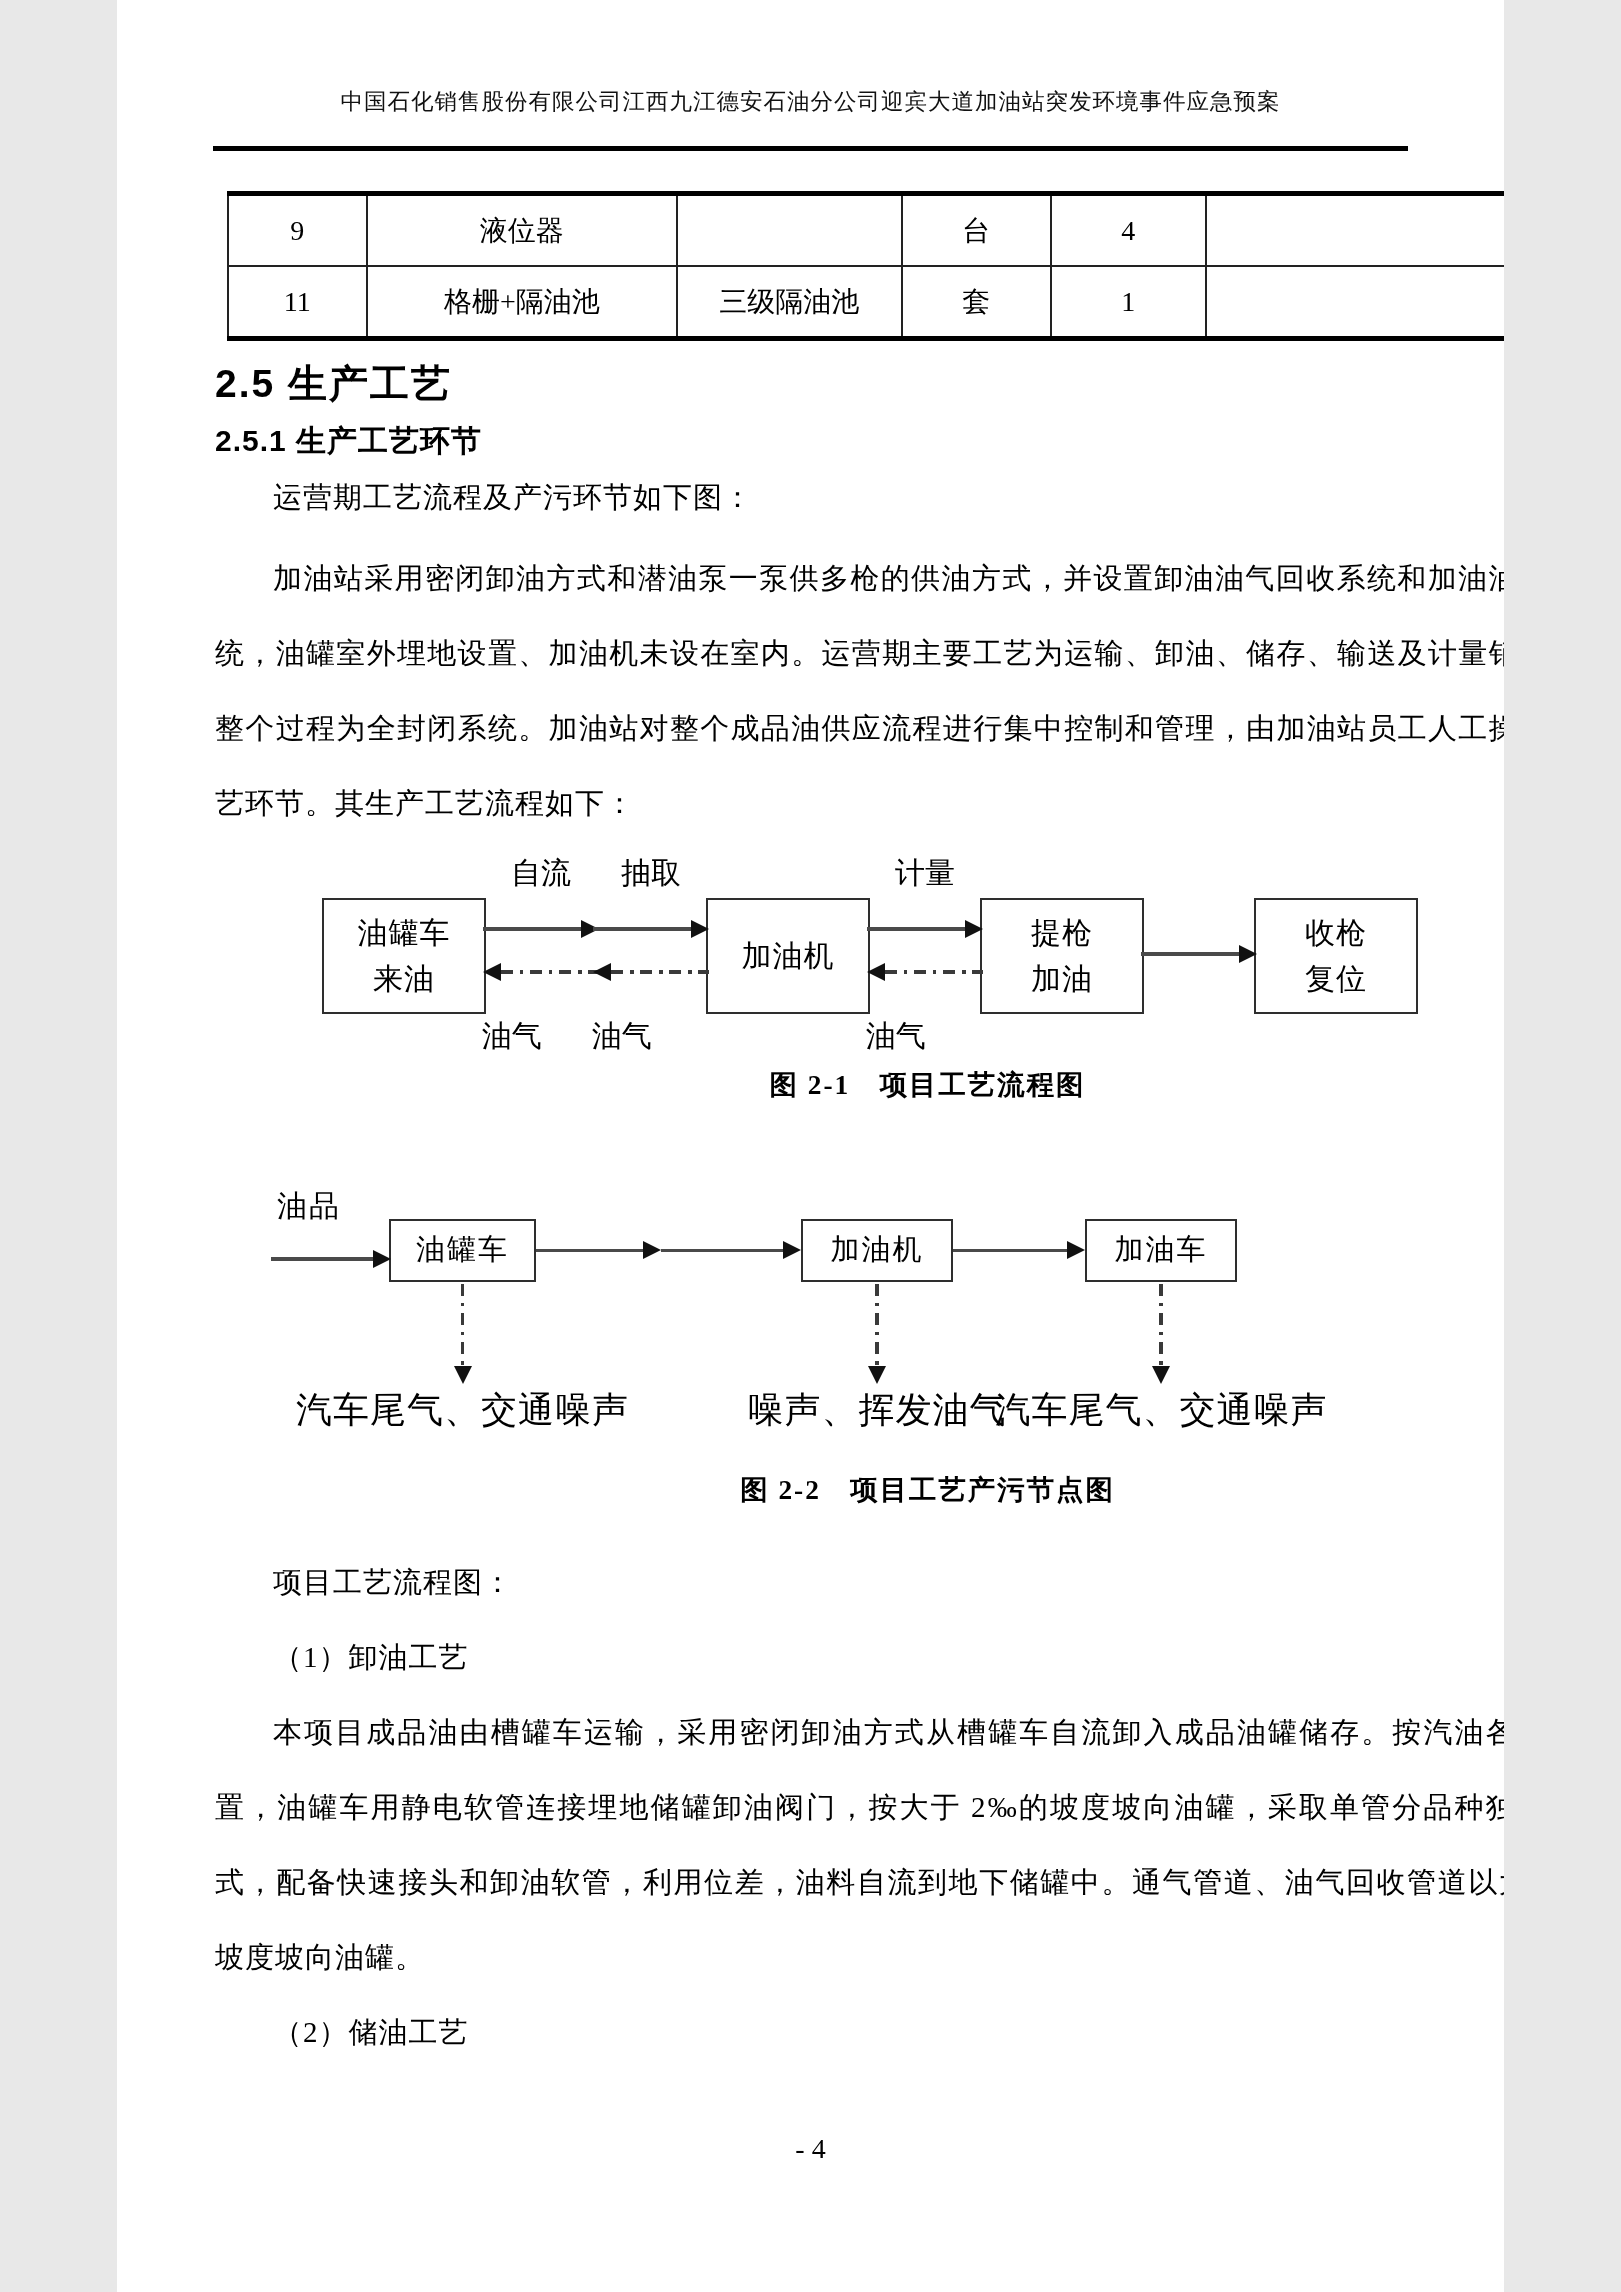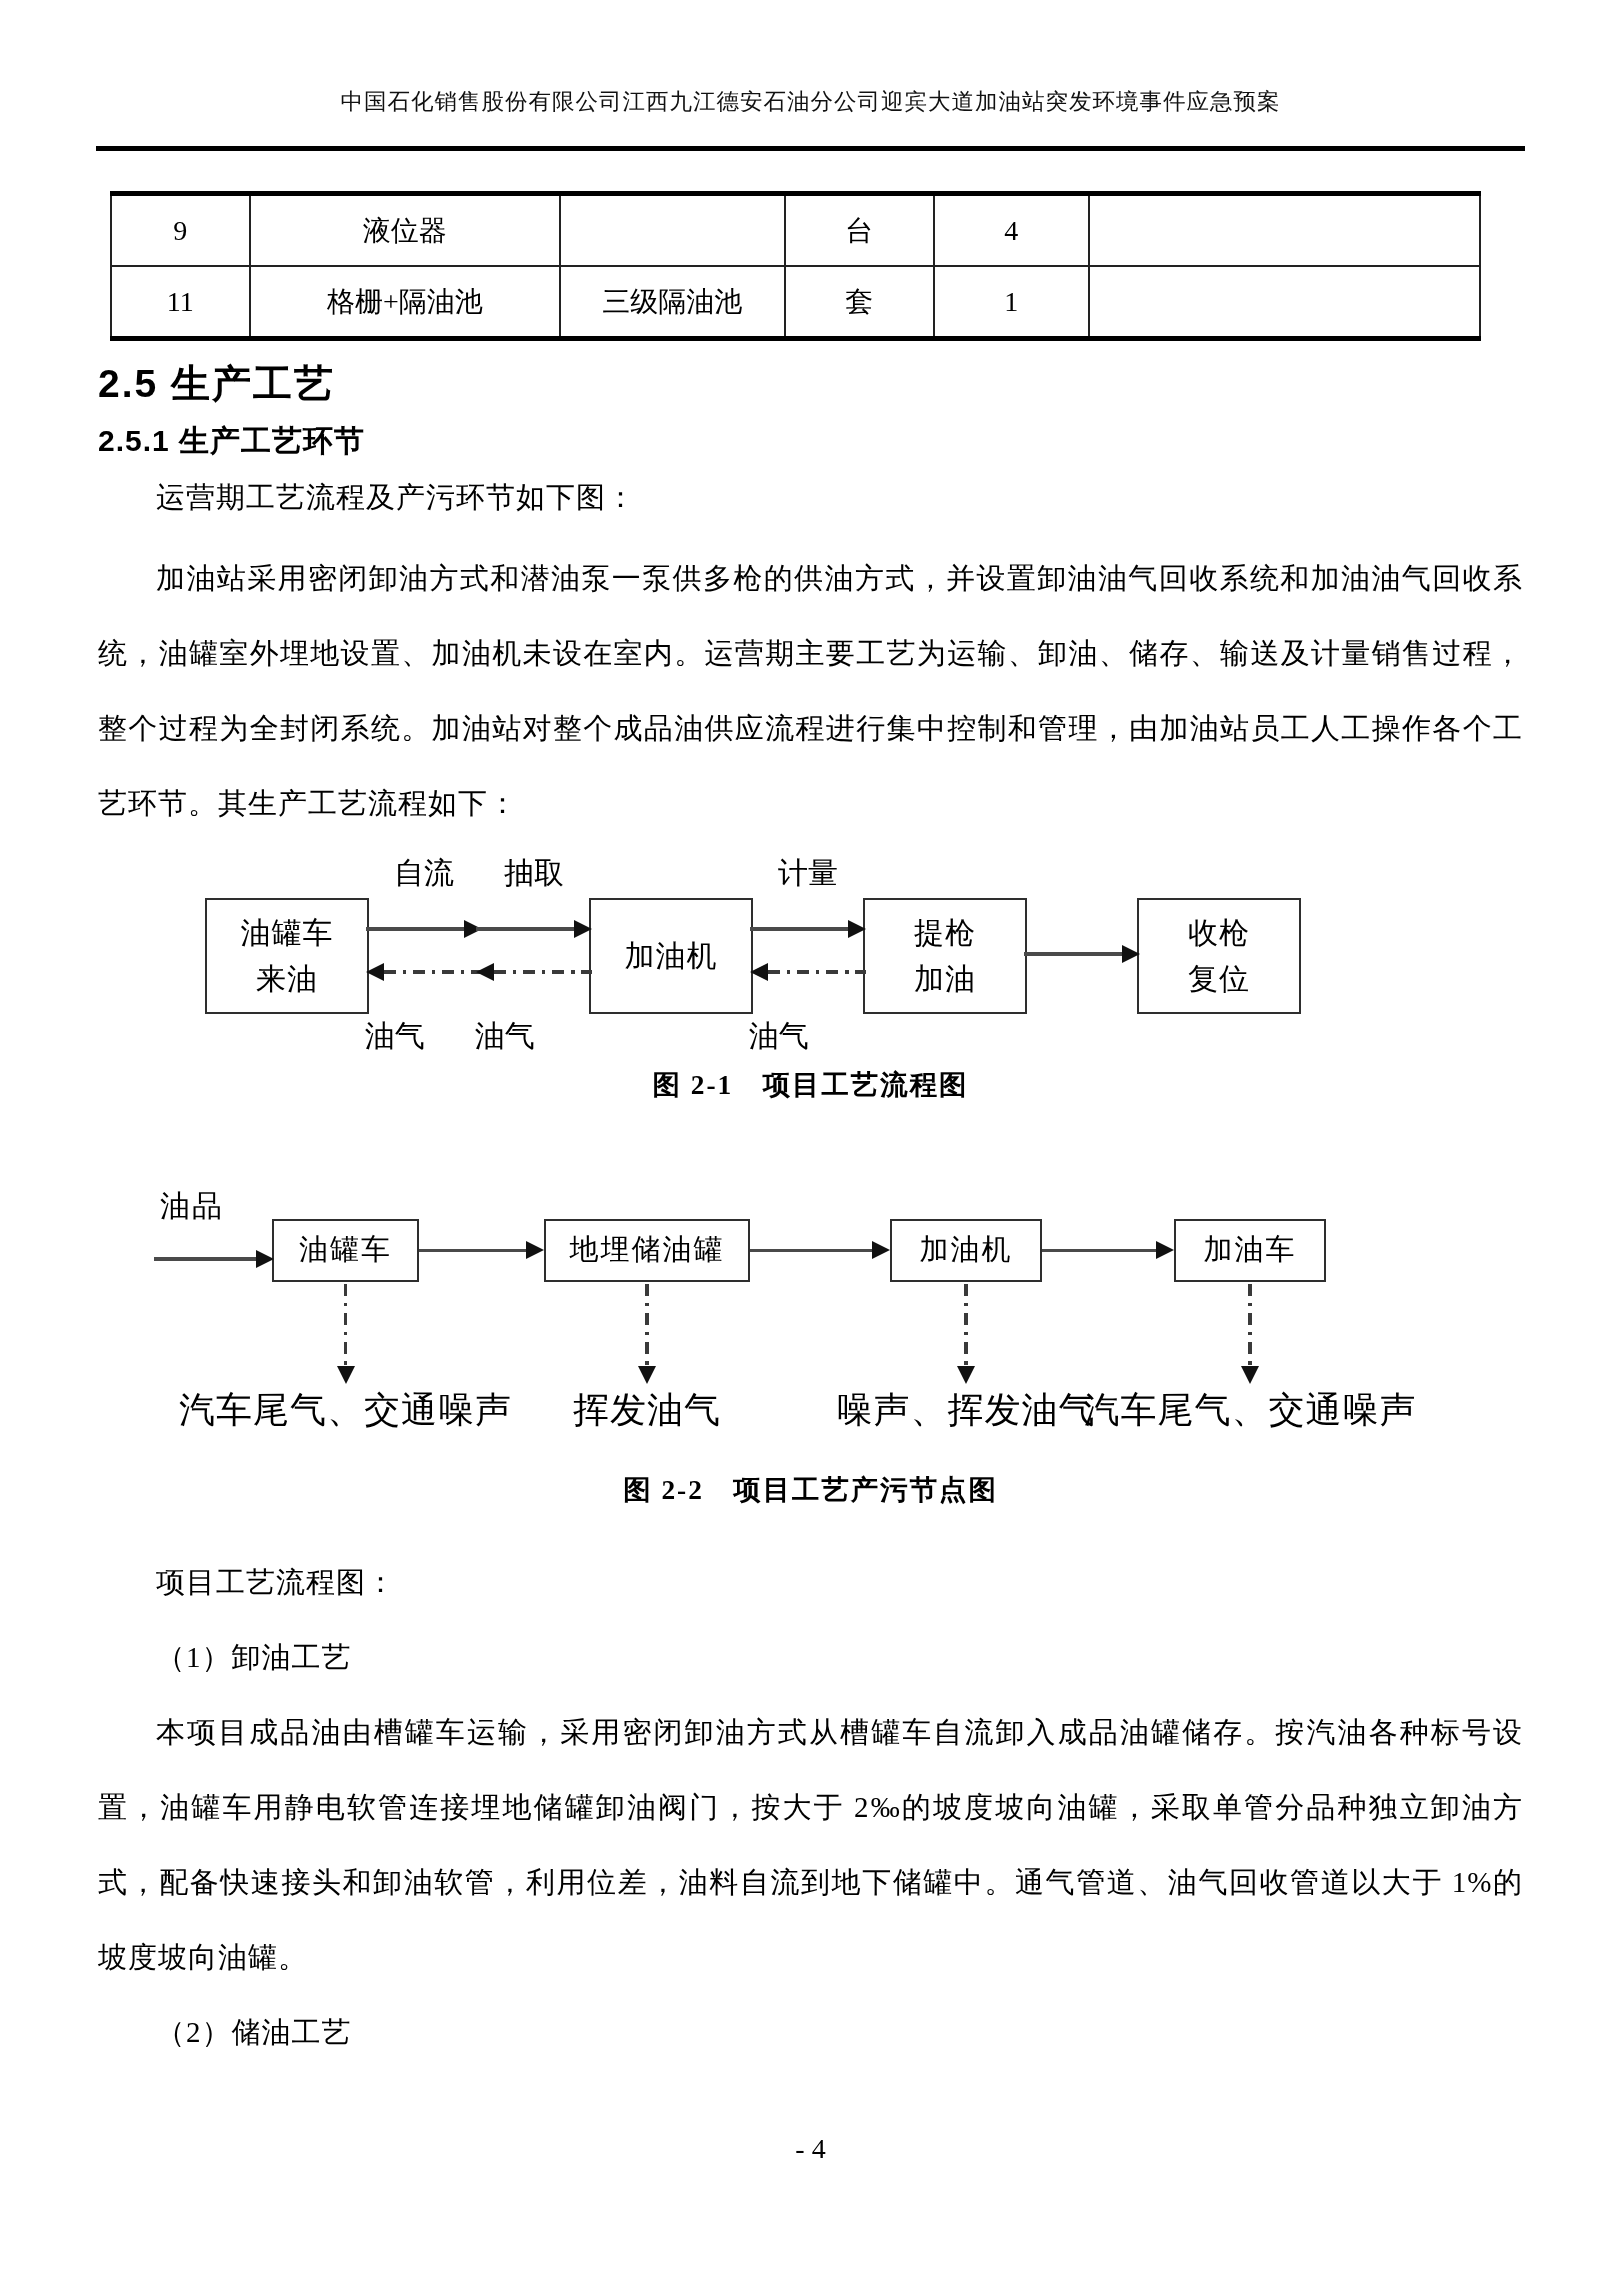--- a/index.html
+++ b/index.html
@@ -1,17 +1,17 @@
 <!DOCTYPE html>
 <html><head>
 <meta charset="utf-8">
 <style>
   html,body{margin:0;padding:0;background:#e8e8e8;}
   .page{
-    width:1621px;height:2293px;background:#ffffff;position:relative;
+    width:1387px;height:2293px;background:#ffffff;position:relative;
     font-family:"Liberation Serif","DejaVu Serif",serif;color:#000;
     margin:0 auto;overflow:hidden;
   }
   
   .hdr-title{
     position:absolute;top:86px;left:98px;right:98px;
     text-align:center;font-size:22.5px;letter-spacing:1px;color:#111;
   }
   .hdr-rule{
     position:absolute;top:146px;left:96px;right:96px;height:4.9px;background:#000;
@@ -243,28 +243,20 @@
           <div class="d2-em">汽车尾气、交通噪声</div>
         </div>
 
         <div class="d2-conn c1">
           <div class="harrow">
               <span class="shaft"></span>
               <span class="head-r"></span>
             </div>
         </div>
 
-        <div class="d2-unit u2">
-          <div class="d2-box">地埋储油罐</div>
-          <div class="d2-varrow">
-              <div class="vshaft"></div>
-              <div class="head-d"></div>
-            </div>
-          <div class="d2-em">挥发油气</div>
-        </div>
 
         <div class="d2-conn c2">
           <div class="harrow">
               <span class="shaft"></span>
               <span class="head-r"></span>
             </div>
         </div>
 
         <div class="d2-unit u3">
           <div class="d2-box">加油机</div>

